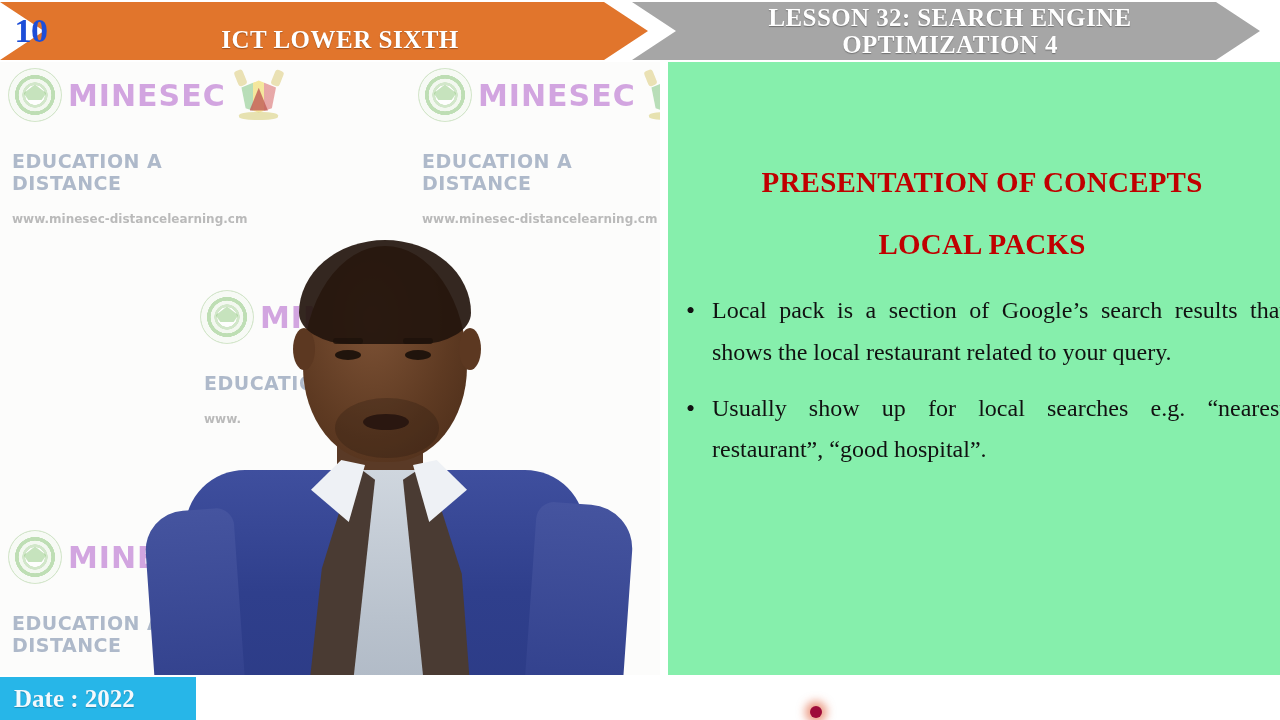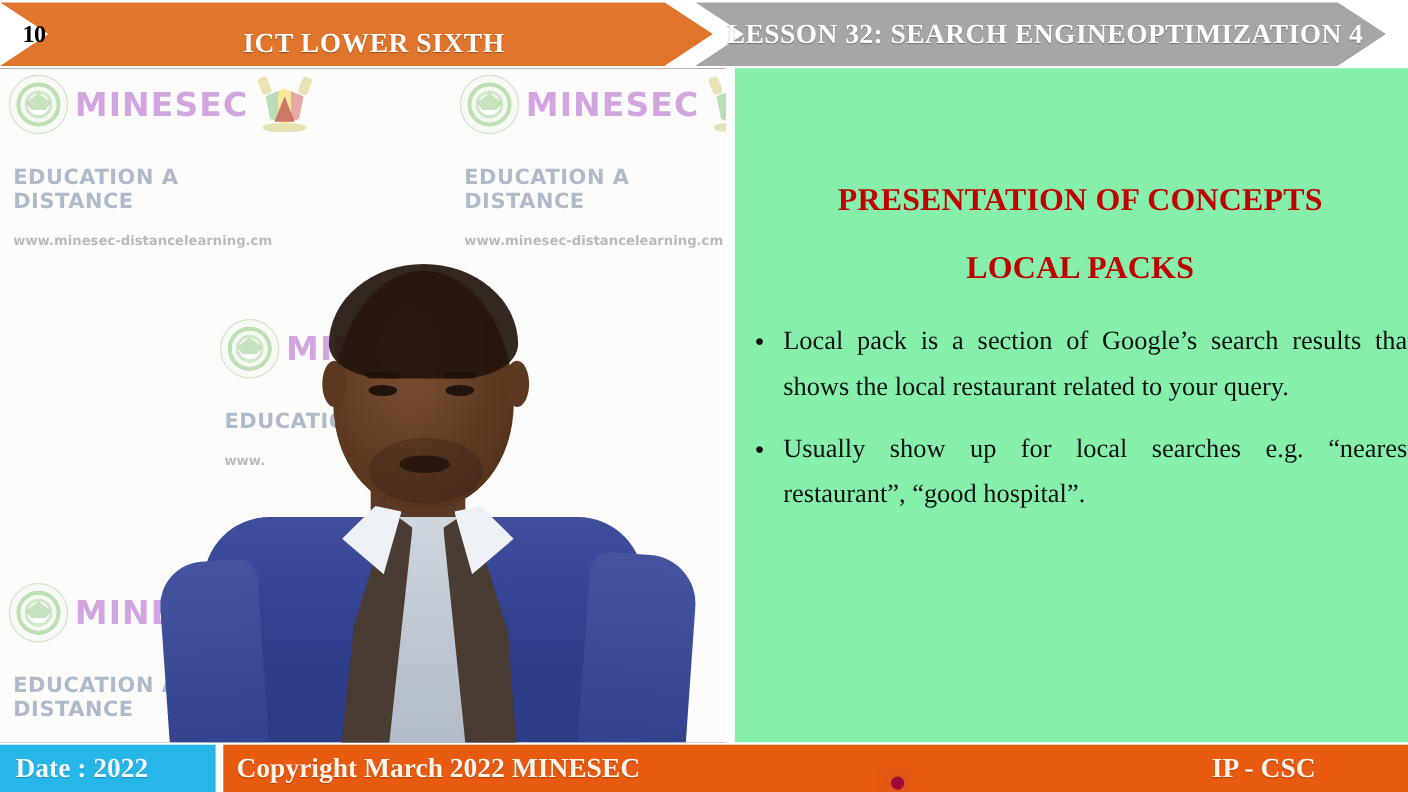--- a/index.html
+++ b/index.html
@@ -14,33 +14,33 @@
     clip-path:polygon(0 0,604px 0,648px 50%,604px 100%,0 100%,44px 50%);
   }
   .chev-grey{
     position:absolute;left:632px;top:2px;width:628px;height:58px;background:#a6a6a6;
     -webkit-clip-path:polygon(0 0,584px 0,628px 50%,584px 100%,0 100%,44px 50%);
     clip-path:polygon(0 0,584px 0,628px 50%,584px 100%,0 100%,44px 50%);
   }
   .slide-num{
     position:absolute;left:0;top:2px;width:62px;height:58px;display:flex;
     align-items:center;justify-content:center;
-    font-family:"Liberation Serif",serif;font-weight:bold;font-size:22px;color:#000000;
+    font-family:"Liberation Serif",serif;font-weight:bold;font-size:34px;color:#1d4ed8;
     letter-spacing:-.5px;z-index:4;
   }
   .hdr-left-title{
     position:absolute;left:70px;top:2px;width:540px;height:76px;display:flex;
     align-items:center;justify-content:center;z-index:3;
     font-family:"Liberation Serif",serif;font-weight:bold;font-size:25px;color:#fff;
     letter-spacing:.5px;
     text-shadow:0 1px 1px rgba(120,60,20,.65);
   }
   .hdr-right-title{
     position:absolute;left:660px;top:2px;width:580px;height:58px;display:flex;
-    flex-direction:row;align-items:center;justify-content:center;z-index:3;
+    flex-direction:column;align-items:center;justify-content:center;z-index:3;
     font-family:"Liberation Serif",serif;font-weight:bold;font-size:25px;color:#fff;
     line-height:1.08;letter-spacing:.4px;text-align:center;
     text-shadow:0 1px 1px rgba(90,90,90,.7);
   }
 
   
   .video{position:absolute;left:0;top:62px;width:660px;height:613px;overflow:hidden;background:#0f172a;}
   .backdrop{position:absolute;inset:0;background:#fcfcfb;}
 
   
@@ -303,20 +303,16 @@
       </div>
       <div class="bullet">
         <div class="dot">•</div>
         <div class="btxt">Usually show up for local searches e.g. “nearest restaurant”, “good hospital”.</div>
       </div>
     </div>
   </div>
 
   <div class="footer">
     <div class="date-box">Date : 2022</div>
-    <div class="copy-box">
-      <div class="copy-text">Copyright March 2022 MINESEC</div>
-      <div class="ip-text">IP - CSC</div>
-    </div>
   </div>
   <div class="rec-dot"></div>
 
 </div>
 
 </body></html>

